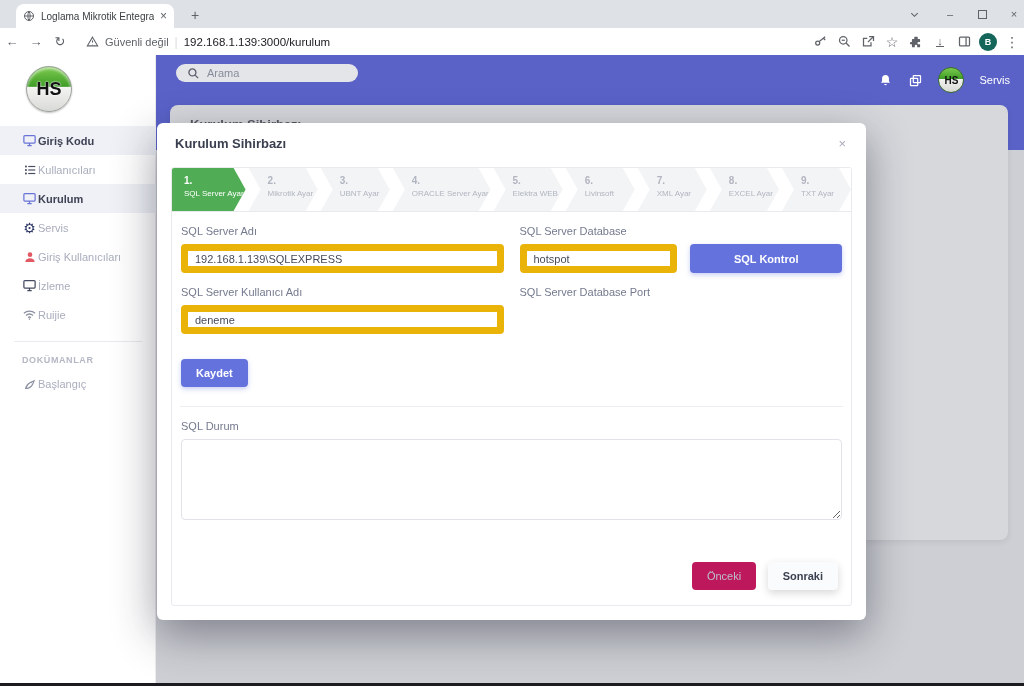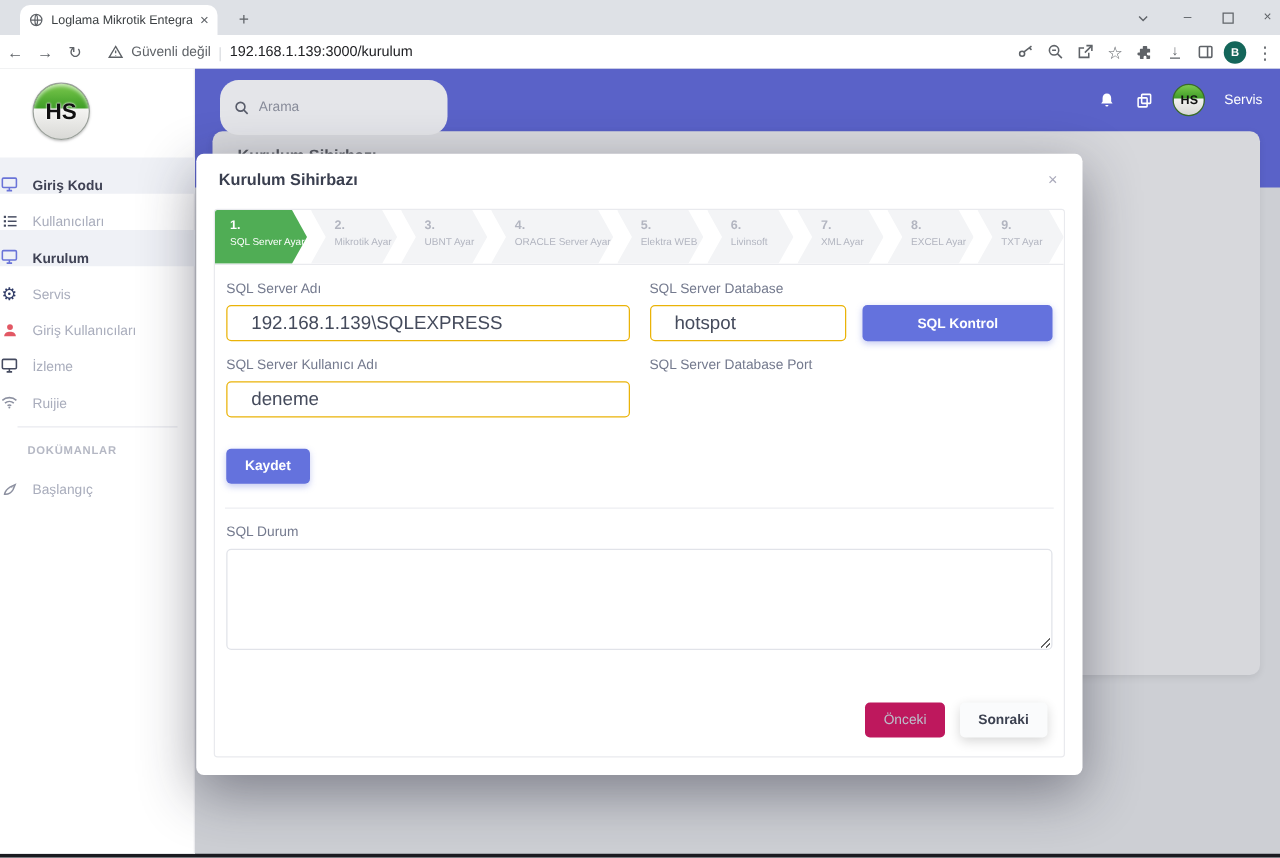--- a/index.html
+++ b/index.html
@@ -37,31 +37,31 @@
   #app { position:absolute; left:0; top:55px; width:1024px; height:628px; background:#cdcfd4; }
   #sidebar { position:absolute; left:0; top:0; width:156px; height:628px; background:#fff;
     border-right:1px solid #ececef; z-index:5; }
   #hs-logo { position:absolute; left:26px; top:11px; width:46px; height:46px; border-radius:50%;
     background:linear-gradient(180deg,#7cc94e 0%,#3f9e27 44%,#f4f4f2 46%,#d9d9d6 100%);
     border:1px solid #9aa09a; box-shadow:inset 0 2px 3px rgba(255,255,255,.6), 0 1px 2px rgba(0,0,0,.25);
     display:flex; align-items:center; justify-content:center; }
   #hs-logo span { font-size:18px; font-weight:bold; color:#111;
     text-shadow:0 0 2px #fff, 0 0 1px #fff; }
   #menu { position:absolute; left:0; top:63px; width:156px; }
-  .menu-item { height:29px; display:flex; align-items:flex-end; gap:11px; 
+  .menu-item { height:29px; display:flex; align-items:center; gap:1px; padding-left:22px;
     font-size:11px; color:#a9adbc; cursor:pointer; }
   .menu-item.active { background:#eff1f6; color:#3f4254; font-weight:bold; }
   .mi-ico { width:15px; height:15px; flex:0 0 15px; display:flex; align-items:center; justify-content:center; }
   .ico-indigo { color:#6a74d8; } .ico-dark { color:#454b60; } .ico-navy { color:#2f3a66; font-size:14px; line-height:1;}
   .ico-red { color:#e25864; } .ico-gray { color:#8c90a0; }
   #side-divider { margin:12px 14px 0; border-top:1px solid #e9eaef; }
   #side-section { padding:13px 0 4px 22px; font-size:9px; font-weight:bold; letter-spacing:.6px; color:#b5b8c4; }
 
   #topband { position:absolute; left:156px; top:0; width:868px; height:95px; background:#5a62c8; }
-  #searchpill { position:absolute; left:176px; top:9px; width:182px; height:44px; background:#e4e5e9;
+  #searchpill { position:absolute; left:176px; top:9px; width:182px; height:18px; background:#e4e5e9;
     border-radius:15px; display:flex; align-items:center; padding:0 11px; gap:7px; }
   #searchpill input { border:none; outline:none; background:transparent; font-size:11px; color:#4a4e5c;
     width:120px; font-family:"Liberation Sans",sans-serif; }
   #searchpill input::placeholder { color:#888c9a; }
   #hdr-right { position:absolute; right:14px; top:8px; height:34px; display:flex; align-items:center; gap:15px; color:#fff; }
   #hdr-avatar { width:26px; height:26px; border-radius:50%;
     background:linear-gradient(180deg,#7cc94e 0%,#3f9e27 44%,#f2f2f0 46%,#d8d8d5 100%);
     border:1px solid #3a6b2a; display:flex; align-items:center; justify-content:center; }
   #hdr-avatar span { font-size:10px; font-weight:bold; color:#111; }
   #hdr-user { font-size:11px; color:#fff; }
@@ -89,22 +89,22 @@
     padding-left:12px; flex:1.12; }
   .step:last-child { clip-path:polygon(0 0, calc(100% - 12px) 0, 100% 50%, calc(100% - 12px) 100%, 0 100%, 12px 50%); }
   .step.active { background:#50ad55; color:#fff; }
   .step .num { font-size:10px; font-weight:bold; display:block; margin-bottom:3px; }
   .step .lbl { font-size:8px; white-space:nowrap; display:block; }
 
   #wiz-body { flex:1; padding:13px 9px 0; }
   .frow { display:flex; gap:16px; margin-bottom:13px; }
   .fcol { flex:1; min-width:0; }
   .flabel { display:block; font-size:11px; color:#747a8e; margin-bottom:7px; }
-  .finput { width:100%; height:29px; border:1px solid #eab308; border-radius:4px; padding:0 19px;
-    font-size:15px; color:#454b5c; font-family:"Liberation Sans",sans-serif; outline:none; }
+  .finput { width:100%; height:29px; border:7px solid #eab308; border-radius:4px; padding:0 7px;
+    font-size:11px; color:#454b5c; font-family:"Liberation Sans",sans-serif; outline:none; }
   .input-btn { display:flex; gap:13px; }
   .input-btn .finput { flex:1; }
   .btn-primary { background:#6472dd; color:#fff; border:none; border-radius:4px; font-size:11px;
     font-weight:bold; cursor:pointer; font-family:"Liberation Sans",sans-serif;
     box-shadow:0 2px 5px rgba(100,114,221,.35); }
   #btn-sqlkontrol { width:47%; height:29px; }
   #btn-kaydet { margin-top:12px; padding:8px 15px; }
   .hr { border-top:1px solid #edeef2; margin:19px -1px 13px; }
   #sql-durum-area textarea { width:100%; height:81px; border:1px solid #e1e3e9; border-radius:4px;
     resize:both; font-family:"Liberation Sans",sans-serif; font-size:11px; color:#454b5c; padding:6px 9px; outline:none; }

